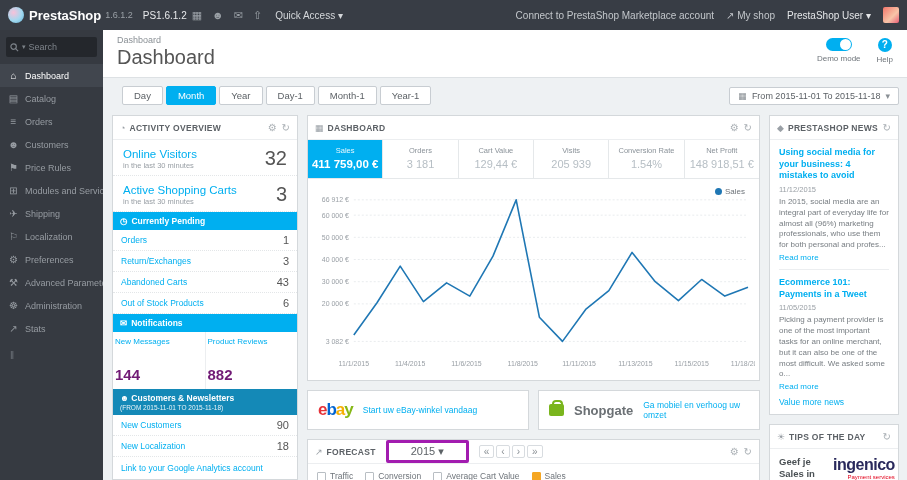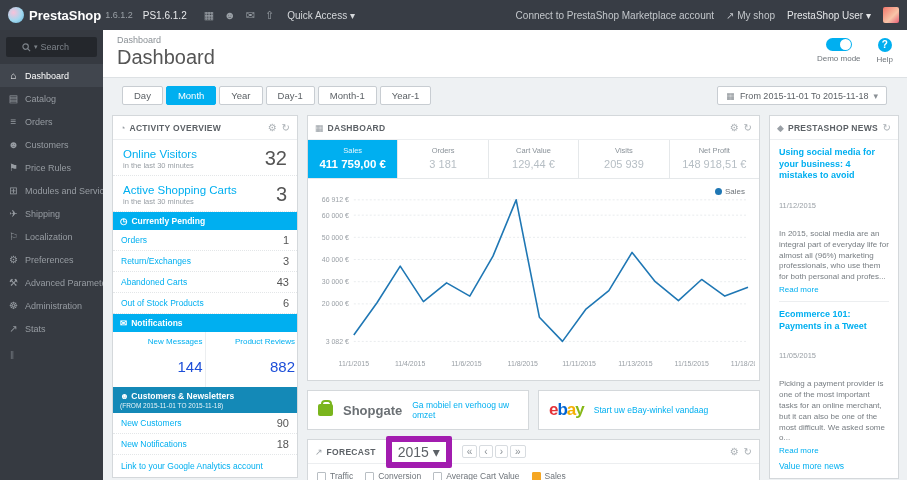--- a/index.html
+++ b/index.html
@@ -6,33 +6,33 @@
   html,body { width:907px; height:480px; overflow:hidden; background:#eef1f3;
     font-family:"Liberation Sans", sans-serif; color:#555; }
 
   
   .topbar { position:absolute; left:0; top:0; width:907px; height:30px; background:#383d45;
     display:flex; align-items:center; padding:0 8px; color:#cfd2d6; font-size:10px; z-index:30; }
   .logo-circle { width:16px; height:16px; border-radius:50%;
     background:radial-gradient(circle at 35% 35%, #f8c1d9, #a2d9f0 55%, #5fb0d8); margin-right:5px; }
   .brand-name { color:#fff; font-size:13px; font-weight:bold; }
   .brand-version { color:#9aa0a6; font-size:9px; margin:0 10px 0 4px; }
-  .shop-name { color:#e8eaec; font-size:10px; margin-right:12px; }
+  .shop-name { color:#e8eaec; font-size:10px; margin-right:0; }
   .tb-icon { color:#9aa0a6; margin:0 5px; font-size:11px; cursor:pointer; }
   .quick-access { margin-left:8px; color:#d4d7da; cursor:pointer; }
   .tb-right { margin-left:auto; display:flex; align-items:center; gap:12px; }
   .tb-link { color:#c3c7cb; cursor:pointer; white-space:nowrap; }
   .tb-user { color:#e4e6e8; cursor:pointer; }
   .avatar { width:16px; height:16px; border-radius:2px;
     background:linear-gradient(135deg,#f2766b,#f7c5a8 60%,#e85d75); }
 
   
   .sidebar { position:absolute; left:0; top:30px; width:103px; bottom:0; background:#363a41; z-index:20; }
   .search-row { padding:7px 6px; }
-  .search-box { background:#24272c; border-radius:2px; height:20px; display:flex; align-items:center; padding:0 16px; gap:3px; }
+  .search-box { background:#24272c; border-radius:2px; height:20px; display:flex; align-items:center; padding:0 4px; gap:3px; }
   .search-box svg { flex:0 0 auto; }
   .search-box .caret { color:#7d838a; font-size:7px; }
   .search-box input { background:transparent; border:none; outline:none; color:#b9bdc2; font-size:9px; width:100%;
     font-family:"Liberation Sans", sans-serif; }
   .search-box input::placeholder { color:#7d838a; }
   .nav-item { display:flex; align-items:center; gap:6px; padding:6px 8px; color:#979ca2; font-size:9px;
     cursor:pointer; white-space:nowrap; overflow:hidden; }
   .nav-item.active { background:#41464e; color:#fff; }
   .nav-icon { width:11px; text-align:center; font-size:10px; flex:0 0 auto; }
   .collapse-toggle { color:#70757c; font-size:10px; padding:10px 10px; cursor:pointer; }
@@ -42,21 +42,21 @@
   .page-header { background:#fff; border-bottom:1px solid #dde1e4; padding:5px 14px 8px; position:relative; flex:0 0 auto; }
   .breadcrumb { font-size:9px; color:#8a9095; }
   .page-title { font-size:20px; font-weight:400; color:#555; margin-top:1px; }
   .header-controls { position:absolute; right:14px; top:8px; display:flex; gap:16px; }
   .hc { display:flex; flex-direction:column; align-items:center; gap:3px; font-size:8px; color:#6e747a; }
   .toggle { width:26px; height:13px; border-radius:7px; background:var(--accent); position:relative; cursor:pointer; }
   .toggle .knob { position:absolute; right:1px; top:1px; width:11px; height:11px; border-radius:50%; background:#fff; }
   .help-circle { width:14px; height:14px; border-radius:50%; background:var(--accent); color:#fff; font-size:10px;
     font-weight:bold; text-align:center; line-height:14px; cursor:pointer; }
 
-  .toolbar { display:flex; padding:8px 20px 0 19px; flex:0 0 auto; }
+  .toolbar { display:flex; align-items:center; padding:8px 8px 0 19px; flex:0 0 auto; }
   .tabs { display:flex; gap:3px; }
   .tab { background:#fff; border:1px solid #c8cdd2; border-radius:2px; font-size:9.5px; color:#5c6166;
     padding:3px 11px; cursor:pointer; }
   .tab.active { background:var(--accent); border-color:var(--accent); color:#fff; }
   .daterange { margin-left:auto; background:#fff; border:1px solid #c8cdd2; border-radius:2px; font-size:9px;
     color:#5c6166; padding:3px 8px; display:flex; align-items:center; gap:5px; cursor:pointer; }
   .daterange .ic { color:#8a9095; }
 
   .content { display:flex; gap:9px; padding:10px 8px 0 9px; flex:1 1 auto; overflow:hidden; align-items:flex-start; }
   .col-left  { width:186px; flex:0 0 auto; }
@@ -78,24 +78,24 @@
   .metric-value { position:absolute; right:10px; top:7px; font-size:20px; font-weight:300; color:#555; }
   .secbar { background:var(--accent); color:#fff; padding:4px 7px; font-size:8.5px; font-weight:bold;
     display:flex; align-items:center; gap:4px; flex-wrap:wrap; }
   .secbar.dark { background:#1489b7; display:block; }
   .secbar .sub { font-weight:normal; font-size:6.5px; display:block; margin-top:1px; opacity:.9; }
   .arow { display:flex; justify-content:space-between; align-items:center; padding:4px 8px;
     border-bottom:1px dotted #e3e6e8; cursor:pointer; }
   .arow .alabel { color:var(--accent); font-size:8.5px; }
   .arow .avalue { color:#555; font-size:11px; }
   .ncols { display:flex; }
-  .ncol { flex:1; text-align:right; padding:5px 2px 12px; cursor:pointer; }
+  .ncol { flex:1; text-align:left; padding:5px 2px 6px; cursor:pointer; }
   .ncol + .ncol { border-left:1px solid #eceef0; }
   .ncol .nlabel { color:var(--accent); font-size:8px; }
-  .ncol .nvalue { color:#1d4ed8; font-size:15px; font-weight:400; margin-top:12px; }
+  .ncol .nvalue { color:#701a75; font-size:15px; font-weight:700; margin-top:20px; }
   .ga-link { padding:6px 8px; font-size:8.5px; color:var(--accent); cursor:pointer; }
 
   
   .kpis { display:flex; border-bottom:1px solid #e5e8ea; }
   .kpi { flex:1; text-align:center; padding:6px 3px 8px; border-right:1px solid #e5e8ea; cursor:pointer; min-width:0; }
   .kpi:last-child { border-right:none; }
   .kpi .klabel { font-size:7.5px; color:#8a9299; white-space:nowrap; overflow:hidden; }
   .kpi .kvalue { font-size:11px; color:#b6bec4; margin-top:3px; white-space:nowrap; }
   .kpi.active { background:var(--accent); }
   .kpi.active .klabel { color:rgba(255,255,255,.9); }
@@ -113,32 +113,32 @@
   .module { flex:1; background:#fff; border:1px solid #d4d8db; display:flex; align-items:center; gap:10px;
     padding:8px 10px; height:40px; cursor:pointer; }
   .sg-bag { width:15px; height:12px; background:#7ab51d; border-radius:2px; position:relative; flex:0 0 auto; }
   .sg-bag:before { content:''; position:absolute; top:-4px; left:3px; width:7px; height:6px;
     border:2px solid #7ab51d; border-bottom:none; border-radius:4px 4px 0 0; }
   .sg-name { font-size:13px; font-weight:bold; color:#6b7074; }
   .mod-link { font-size:8.5px; color:var(--accent); }
   .ebay-logo { font-size:17px; font-weight:bold; letter-spacing:-1px; }
 
   
-  .fc-select { border:6px solid #a21caf; border-radius:2px; background:#fff; font-size:14px; color:#5c6166;
-    padding:2px 6px; margin-left:6px; cursor:pointer; }
+  .fc-select { border:3px solid #a21caf; border-radius:2px; background:#fff; font-size:11px; color:#5c6166;
+    padding:2px 22px; margin-left:6px; cursor:pointer; }
   .fc-nav { display:flex; gap:2px; margin-left:6px; color:#8a9095; font-size:10px; flex:1 1 auto; }
   .fc-nav span { border:1px solid #d8dce0; border-radius:2px; padding:0 4px; cursor:pointer; background:#fff; }
   .fc-legend { display:flex; gap:12px; padding:7px 9px; }
   .fc-item { display:flex; align-items:center; gap:4px; font-size:8.5px; color:#6e747a; cursor:pointer; }
   .fc-box { width:9px; height:9px; border:1px solid #b8bec3; background:#fff; border-radius:1px; }
 
   
   .news-body { padding:7px 9px; }
   .article-title { color:var(--accent); font-size:9px; font-weight:bold; line-height:1.3; cursor:pointer; }
-  .article-date { font-size:7.5px; color:#9aa0a6; margin:19px 0; }
+  .article-date { font-size:7.5px; color:#9aa0a6; margin:3px 0; }
   .article-text { font-size:8px; color:#777d82; line-height:1.35; }
   .read-more { color:var(--accent); font-size:8px; margin-top:2px; cursor:pointer; }
   .article-sep { border:none; border-top:1px solid #eceef0; margin:7px 0; }
   .find-more { color:var(--accent); font-size:8.5px; margin-top:6px; cursor:pointer; }
   .tips-body { padding:7px 9px; }
   .tips-head { display:flex; gap:6px; }
   .tips-headline { flex:1; font-size:9.5px; font-weight:bold; color:#4a5054; line-height:1.25; }
   .ingenico { text-align:right; }
   .ingenico .ing1 { font-size:16px; font-weight:bold; color:#29295c; letter-spacing:-.5px; }
   .ingenico .ing2 { font-size:6px; color:#e2001a; }
@@ -336,21 +336,21 @@
             <span>☻</span>
             <span>Customers &amp; Newsletters</span>
           </span>
           <span class="sub">(FROM 2015-11-01 TO 2015-11-18)</span>
         </div>
         <div class="arow">
           <span class="alabel">New Customers</span>
           <span class="avalue">90</span>
         </div>
         <div class="arow">
-          <span class="alabel">New Notifications</span>
+          <span class="alabel">New Localization</span>
           <span class="avalue">18</span>
         </div>
 
         <div class="ga-link">Link to your Google Analytics account</div>
       </div>
     </div>
 
     <div class="col-mid">
       <div class="panel">
         <div class="panel-hd">
@@ -370,20 +370,24 @@
             <div class="klabel">Orders</div>
             <div class="kvalue">3 181</div>
           </div>
           <div class="kpi">
             <div class="klabel">Cart Value</div>
             <div class="kvalue">129,44 €</div>
           </div>
           <div class="kpi">
             <div class="klabel">Visits</div>
             <div class="kvalue">205 939</div>
+          </div>
+          <div class="kpi">
+            <div class="klabel">Conversion Rate</div>
+            <div class="kvalue">1.54%</div>
           </div>
           <div class="kpi">
             <div class="klabel">Net Profit</div>
             <div class="kvalue">148 918,51 €</div>
           </div>
         </div>
         <div class="chart-wrap">
           <div class="chart-legend">
             <span class="dot"></span>
             <span>Sales</span>
@@ -411,29 +415,29 @@
               <text x="268.2857142857143" y="182" class="xtick">11/11/2015</text>
               <text x="324.85714285714283" y="182" class="xtick">11/13/2015</text>
               <text x="381.42857142857144" y="182" class="xtick">11/15/2015</text>
               <text x="438" y="182" class="xtick">11/18/2015</text>
             </svg>
         </div>
       </div>
 
       <div class="modules">
         <div class="module">
+          <span class="ebay-logo">
+            <span style="color:#e53238">e</span><span style="color:#0064d2">b</span><span style="color:#f5af02">a</span><span style="color:#86b817">y</span>
+          </span>
+          <span class="mod-link">Start uw eBay-winkel vandaag</span>
+        </div>
+        <div class="module">
           <span class="sg-bag"></span>
           <span class="sg-name">Shopgate</span>
           <span class="mod-link">Ga mobiel en verhoog uw omzet</span>
-        </div>
-        <div class="module">
-          <span class="ebay-logo">
-            <span style="color:#e53238">e</span><span style="color:#0064d2">b</span><span style="color:#f5af02">a</span><span style="color:#86b817">y</span>
-          </span>
-          <span class="mod-link">Start uw eBay-winkel vandaag</span>
         </div>
       </div>
 
       <div class="panel">
         <div class="panel-hd">
           <span class="panel-hd-icon">↗</span>
           <span class="panel-hd-title" style="flex:0 0 auto">FORECAST</span>
           <span class="fc-select">
             <span>2015</span>
             <span>▾</span>

